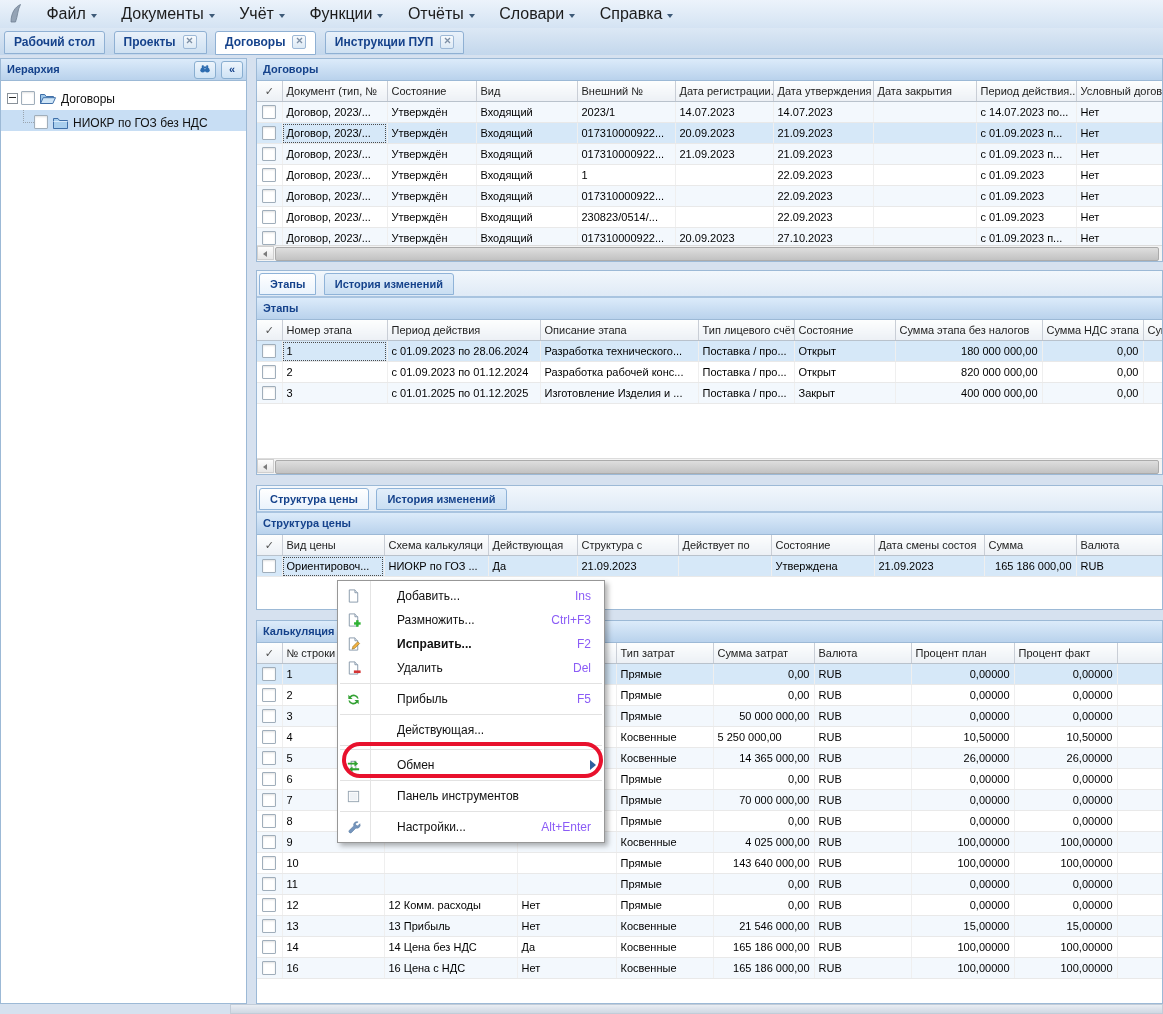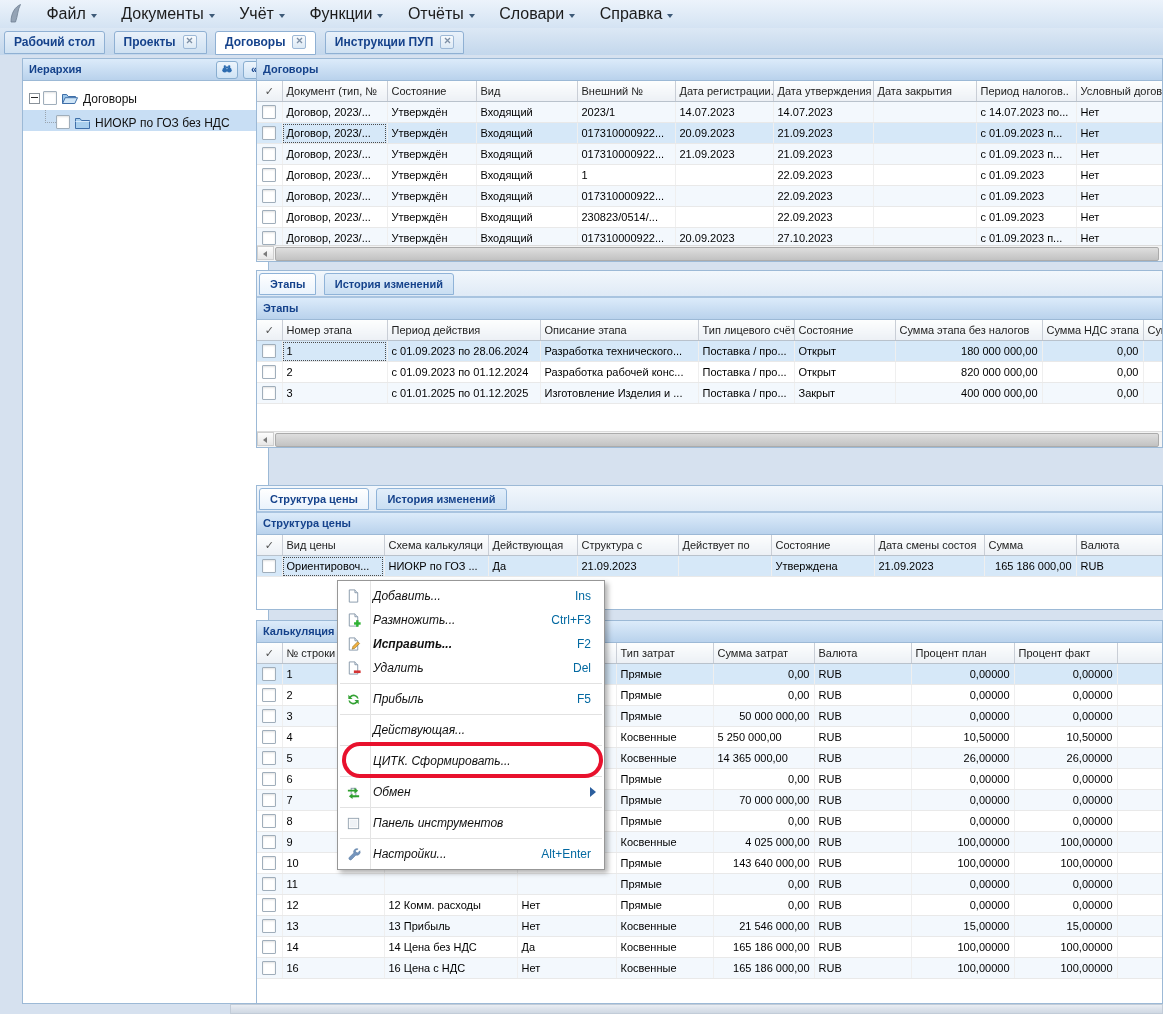--- a/index.html
+++ b/index.html
@@ -21,21 +21,21 @@
     background:linear-gradient(#e9f1fa,#cfe1f2);
     font-weight:bold;font-size:12px;color:#15428b;position:relative;cursor:default;}
   .mtab.active{background:#fff;height:22px;}
   .tclose{display:inline-block;width:12px;height:12px;margin-left:7px;
     border:1px solid #9db8d6;border-radius:2px;
     background:linear-gradient(#f7fafd,#dce9f5);text-align:center;line-height:9px;vertical-align:2px;}
   
   #workspace{position:absolute;left:0;top:55px;width:1163px;height:959px;background:#d6e1ef;}
   
   #left-panel{position:absolute;left:0;top:58px;width:247px;height:946px;background:#fff;
-    border:1px solid #9cb9d6;box-sizing:border-box;margin-left:22px;}
+    border:1px solid #9cb9d6;box-sizing:border-box;}
   .ptitle{height:21px;line-height:21px;background:linear-gradient(#dcebfa,#b9d2ec);
     color:#15428b;font-weight:bold;font-size:11px;padding-left:6px;
     border-bottom:1px solid #9cb9d6;position:relative;}
   .ptools{position:absolute;right:3px;top:2px;}
   .pbtn{display:inline-block;width:20px;height:16px;margin-left:2px;border:1px solid #89aed0;
     border-radius:3px;background:linear-gradient(#eef5fc,#cfe3f5);text-align:center;line-height:14px;
     font-size:11px;color:#15428b;font-weight:bold;vertical-align:top;cursor:pointer;}
   .tree{padding-top:8px;font-size:12px;color:#111;}
   .tnode{height:21px;line-height:21px;white-space:nowrap;position:relative;cursor:default;}
   .tnode.selected{background:#c8def4;}
@@ -76,23 +76,23 @@
   .hscroll .arr::after{content:'';position:absolute;left:5px;top:4px;
     border-right:4px solid #7b7b7b;border-top:3px solid transparent;border-bottom:3px solid transparent;}
   .hscroll .thumb{position:absolute;left:18px;right:3px;top:1px;height:12px;
     background:linear-gradient(#dedede,#c2c2c2);border:1px solid #ababab;border-radius:2px;}
   
   #ctx{position:absolute;left:337px;top:580px;width:266px;background:#fff;
     border:1px solid #979797;box-shadow:3px 3px 5px rgba(0,0,0,.3);padding:3px 0;z-index:50;}
   #ctx::before{content:'';position:absolute;left:32px;top:0;bottom:0;width:1px;background:#e4e4e4;}
   .mi{position:relative;height:24px;line-height:24px;font-size:12px;color:#111;cursor:default;}
   .mi .ic{position:absolute;left:8px;top:4px;width:16px;height:16px;}
-  .mi .lbl{position:absolute;left:35px;font-style:italic;}
+  .mi .lbl{position:absolute;left:59px;}
   .mi.bold .lbl{font-weight:bold;}
-  .mi .sc{position:absolute;right:13px;font-size:12px;color:#0369a1;}
+  .mi .sc{position:absolute;right:13px;font-size:12px;color:#8b5cf6;}
   .mi .sub{position:absolute;right:8px;top:7px;border-left:6px solid #2c5f9e;
     border-top:5px solid transparent;border-bottom:5px solid transparent;}
   .msep{height:1px;background:#e2e2e2;margin:3px 2px;}
   #oval{position:absolute;left:342px;top:742px;width:261px;height:36px;box-sizing:border-box;
     border:4px solid #e8112d;border-radius:18px;z-index:60;pointer-events:none;}
   
   #bstrip{position:absolute;left:230px;top:1004px;width:933px;height:10px;
     background:linear-gradient(#e9edf3,#cfd8e3);border:1px solid #c2ccd8;box-sizing:border-box;}
 </style>
 </head>
@@ -177,21 +177,21 @@
         <thead>
           <tr>
             <th class="cbc">✓</th>
             <th>Документ (тип, №</th>
             <th>Состояние</th>
             <th>Вид</th>
             <th>Внешний №</th>
             <th>Дата регистрации.</th>
             <th>Дата утверждения</th>
             <th>Дата закрытия</th>
-            <th>Период налогов..</th>
+            <th>Период действия..</th>
             <th>Условный догов</th>
           </tr>
         </thead>
         <tbody>
           <tr>
             <td class="cbc"><span class="cb"></span></td>
             <td>Договор, 2023/...</td>
             <td>Утверждён</td>
             <td>Входящий</td>
             <td>2023/1</td>
@@ -275,21 +275,21 @@
           </tr>
         </tbody>
       </table>
     </div>
   <div class="hscroll" style="bottom:0;">
     <span class="arr"></span>
     <span class="thumb"></span>
   </div>
 </div>
 
-<div class="panel" style="top:270px;height:178px;">
+<div class="panel" style="top:270px;height:205px;">
   <div class="subtabs">
     <span class="stab active">Этапы</span>
     <span class="stab">История изменений</span>
   </div>
   <div class="ptitle"><span>Этапы</span></div>
   <div class="gridwrap" style="height:142px;">
       <table style="width: 966px;">
         <colgroup>
           <col style="width: 25px;">
           <col style="width: 105px;">
@@ -487,21 +487,21 @@
             <td style="text-align: right;">10,50000</td>
             <td style="text-align: right;">10,50000</td>
             <td></td>
           </tr>
           <tr>
             <td class="cbc"><span class="cb"></span></td>
             <td>5</td>
             <td></td>
             <td></td>
             <td>Косвенные</td>
-            <td style="text-align: left;">14 365 000,00</td>
+            <td style="text-align: right;">14 365 000,00</td>
             <td>RUB</td>
             <td style="text-align: right;">26,00000</td>
             <td style="text-align: right;">26,00000</td>
             <td></td>
           </tr>
           <tr>
             <td class="cbc"><span class="cb"></span></td>
             <td>6</td>
             <td></td>
             <td></td>
@@ -669,23 +669,20 @@
           <path fill="#33a133" d="M2.5 9a5.5 5.5 0 0 0 9.5 2.4L13.5 13V8.5H9l1.7 1.7A3.9 3.9 0 0 1 4.1 9z"></path>
         </svg></span>
       <span class="lbl">Прибыль</span>
       <span class="sc">F5</span>
     </div>
     <div class="msep"></div>
     <div class="mi">
       <span class="lbl">Действующая...</span>
     </div>
     <div class="msep"></div>
-    <div class="mi">
-      <span class="lbl">ЦИТК. Сформировать...</span>
-    </div>
     <div class="msep"></div>
     <div class="mi">
       <span class="ic"><svg width="15" height="15" viewBox="0 0 16 16">
           <rect x="5.5" y="3.5" width="5" height="9" fill="#fff" stroke="#8899aa"></rect>
           <path fill="#2ea12e" d="M2 5h7V3l4 3-4 3V7H2z"></path>
           <path fill="#2ea12e" d="M14 11H7v-2l-4 3 4 3v-2h7z"></path>
         </svg></span>
       <span class="lbl">Обмен</span>
       <span class="sub"></span>
     </div>

